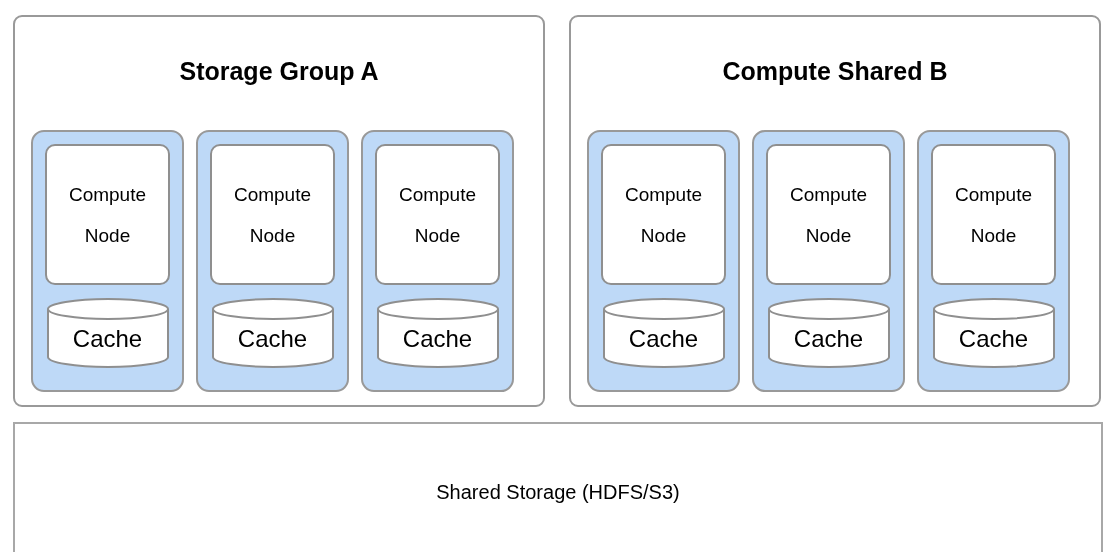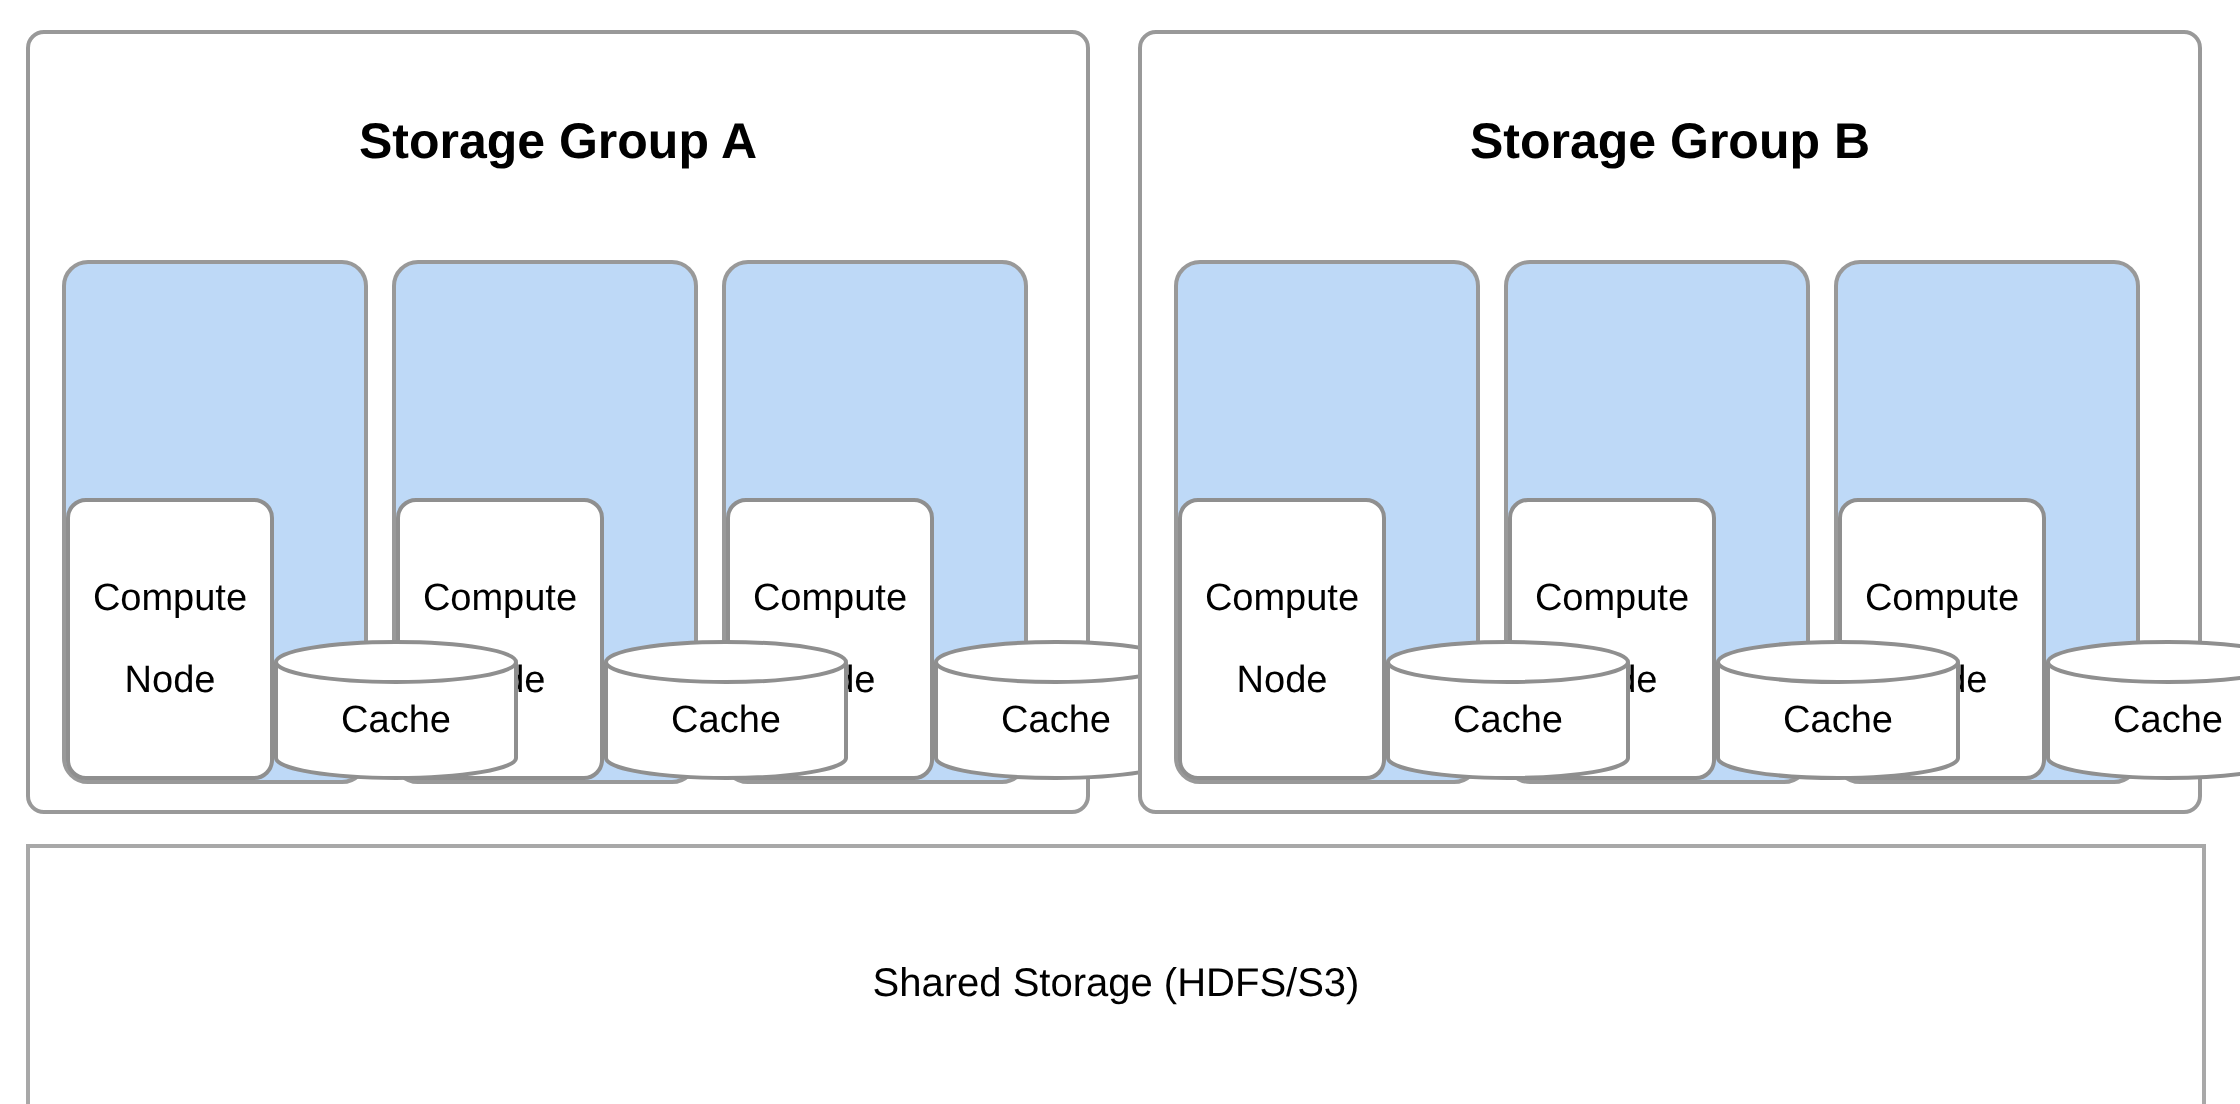--- a/index.html
+++ b/index.html
@@ -43,22 +43,22 @@
     gap: 12px;
   }
   .node-container {
     width: 153px;
     height: 262px;
     box-sizing: border-box;
     background: #bed9f7;
     border: 2px solid #999999;
     border-radius: 13px;
     display: flex;
-    flex-direction: row;
-    align-items: flex-end;
+    flex-direction: column;
+    align-items: center;
   }
   .compute-node-box {
     margin-top: 12px;
     width: 125px;
     height: 141px;
     box-sizing: border-box;
     background: #ffffff;
     border: 2px solid #8f8f8f;
     border-radius: 10px;
     display: flex;
@@ -80,21 +80,21 @@
   .cache svg { display: block; }
   .cache-label {
     position: absolute;
     left: 0;
     right: 0;
     top: 11px;
     bottom: 0;
     display: flex;
     align-items: center;
     justify-content: center;
-    font-size: 19px;
+    font-size: 24px;
   }
   .storage {
     position: absolute;
     left: 13px;
     top: 422px;
     width: 1090px;
     height: 141px;
     box-sizing: border-box;
     border: 2px solid #a8a8a8;
     background: #ffffff;
@@ -151,21 +151,21 @@
             <path d="M1,11 a60,10 0 0 0 120,0" fill="none" stroke="#8f8f8f" stroke-width="2"></path>
           </svg>
           <div class="cache-label">Cache</div>
         </div>
       </div>
 
     </div>
   </div>
 
   <div class="group group-b">
-    <div class="group-title">Storage Group B</div>
+    <div class="group-title">Compute Shared B</div>
     <div class="nodes">
 
       <div class="node-container">
         <div class="compute-node-box">
           <div class="compute-node-label">Compute Node</div>
         </div>
         <div class="cache">
           <svg width="122" height="70" viewBox="0 0 122 70">
             <path d="M1,11 a60,10 0 0 1 120,0 l0,48 a60,10 0 0 1 -120,0 z" fill="#ffffff" stroke="#8f8f8f" stroke-width="2"></path>
             <path d="M1,11 a60,10 0 0 0 120,0" fill="none" stroke="#8f8f8f" stroke-width="2"></path>

